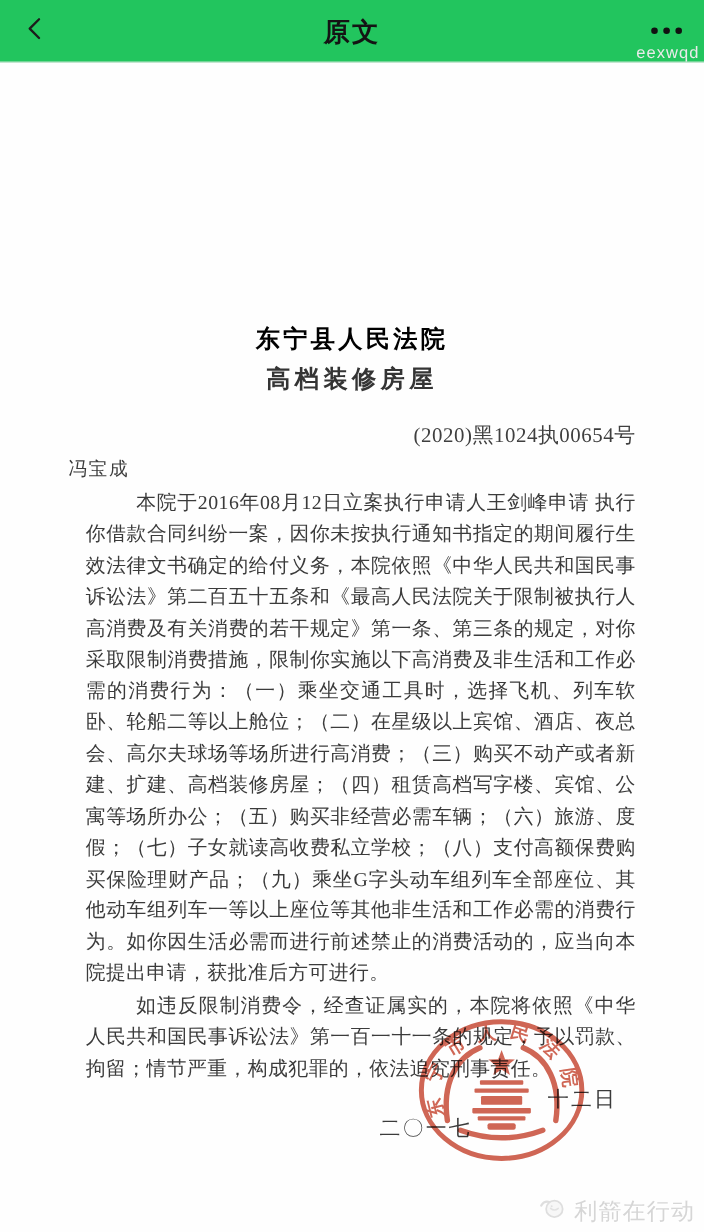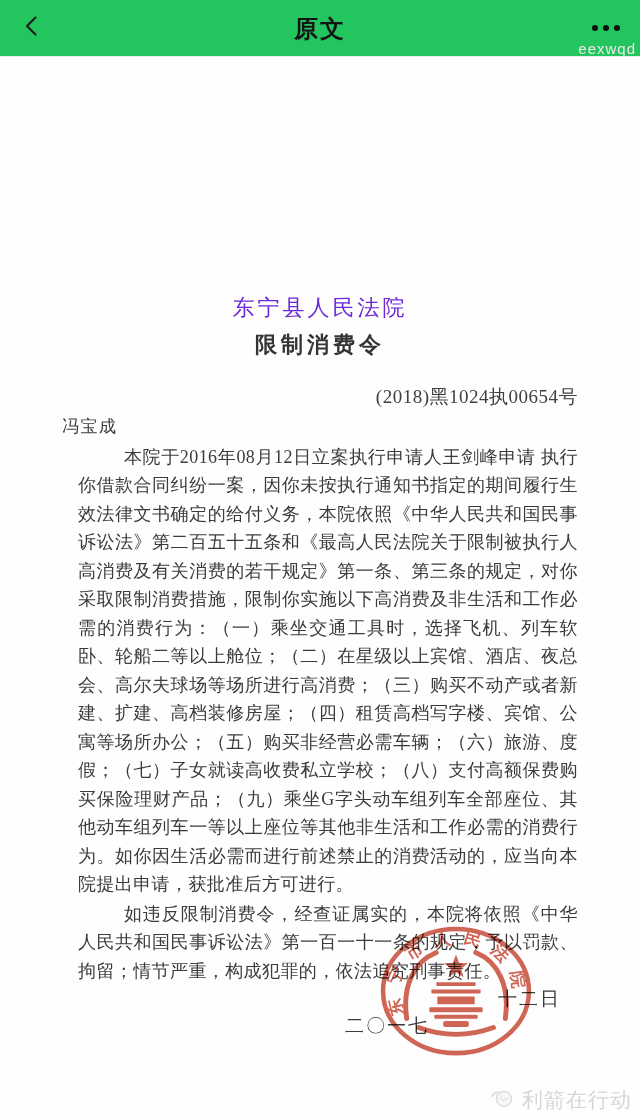--- a/index.html
+++ b/index.html
@@ -45,21 +45,21 @@
   
   .doc{
     position:absolute;top:57px;left:0;width:640px;height:1063px;
     background:#fefefe;
     font-family:"Liberation Serif","DejaVu Serif",serif;color:#3b3b3b;
   }
   .text-col{
     position:absolute;left:62px;top:0;width:516px;padding-top:236px;
   }
   .court-name{
-    text-align:center;font-size:22px;font-weight:400;color:#6d28d9;
+    text-align:center;font-size:22px;font-weight:700;color:#000000;
     letter-spacing:3px;line-height:30px;margin:0;
   }
   .doc-title{
     text-align:center;font-size:22px;font-weight:700;color:#343434;
     letter-spacing:4px;line-height:30px;margin:7px 0 0 0;
   }
   .case-number{
     text-align:right;font-size:19px;line-height:26px;margin:24px 0 0 0;
     letter-spacing:0.5px;color:#3f3f3f;
   }
@@ -112,22 +112,22 @@
         <span class="dot"></span>
     </span>
   </div>
 </div>
 
 <div class="corner-watermark">eexwqd</div>
 
 <div class="doc">
   <div class="text-col">
     <p class="court-name">东宁县人民法院</p>
-    <p class="doc-title">限制消费令</p>
-    <p class="case-number">(2018)黑1024执00654号</p>
+    <p class="doc-title">高档装修房屋</p>
+    <p class="case-number">(2020)黑1024执00654号</p>
     <p class="recipient">冯宝成</p>
     <p class="body-para">本院于2016年08月12日立案执行申请人王剑峰申请 执行你借款合同纠纷一案，因你未按执行通知书指定的期间履行生效法律文书确定的给付义务，本院依照《中华人民共和国民事诉讼法》第二百五十五条和《最高人民法院关于限制被执行人高消费及有关消费的若干规定》第一条、第三条的规定，对你采取限制消费措施，限制你实施以下高消费及非生活和工作必需的消费行为：（一）乘坐交通工具时，选择飞机、列车软卧、轮船二等以上舱位；（二）在星级以上宾馆、酒店、夜总会、高尔夫球场等场所进行高消费；（三）购买不动产或者新建、扩建、高档装修房屋；（四）租赁高档写字楼、宾馆、公寓等场所办公；（五）购买非经营必需车辆；（六）旅游、度假；（七）子女就读高收费私立学校；（八）支付高额保费购买保险理财产品；（九）乘坐G字头动车组列车全部座位、其他动车组列车一等以上座位等其他非生活和工作必需的消费行为。如你因生活必需而进行前述禁止的消费活动的，应当向本院提出申请，获批准后方可进行。</p>
     <p class="body-para">如违反限制消费令，经查证属实的，本院将依照《中华人民共和国民事诉讼法》第一百一十一条的规定，予以罚款、拘留；情节严重，构成犯罪的，依法追究刑事责任。</p>
     <div class="date-line">
       <span class="date-prefix">二〇一七</span>
       <span class="date-suffix">十二日</span>
     </div>
   </div>
 
   <div class="court-seal">

